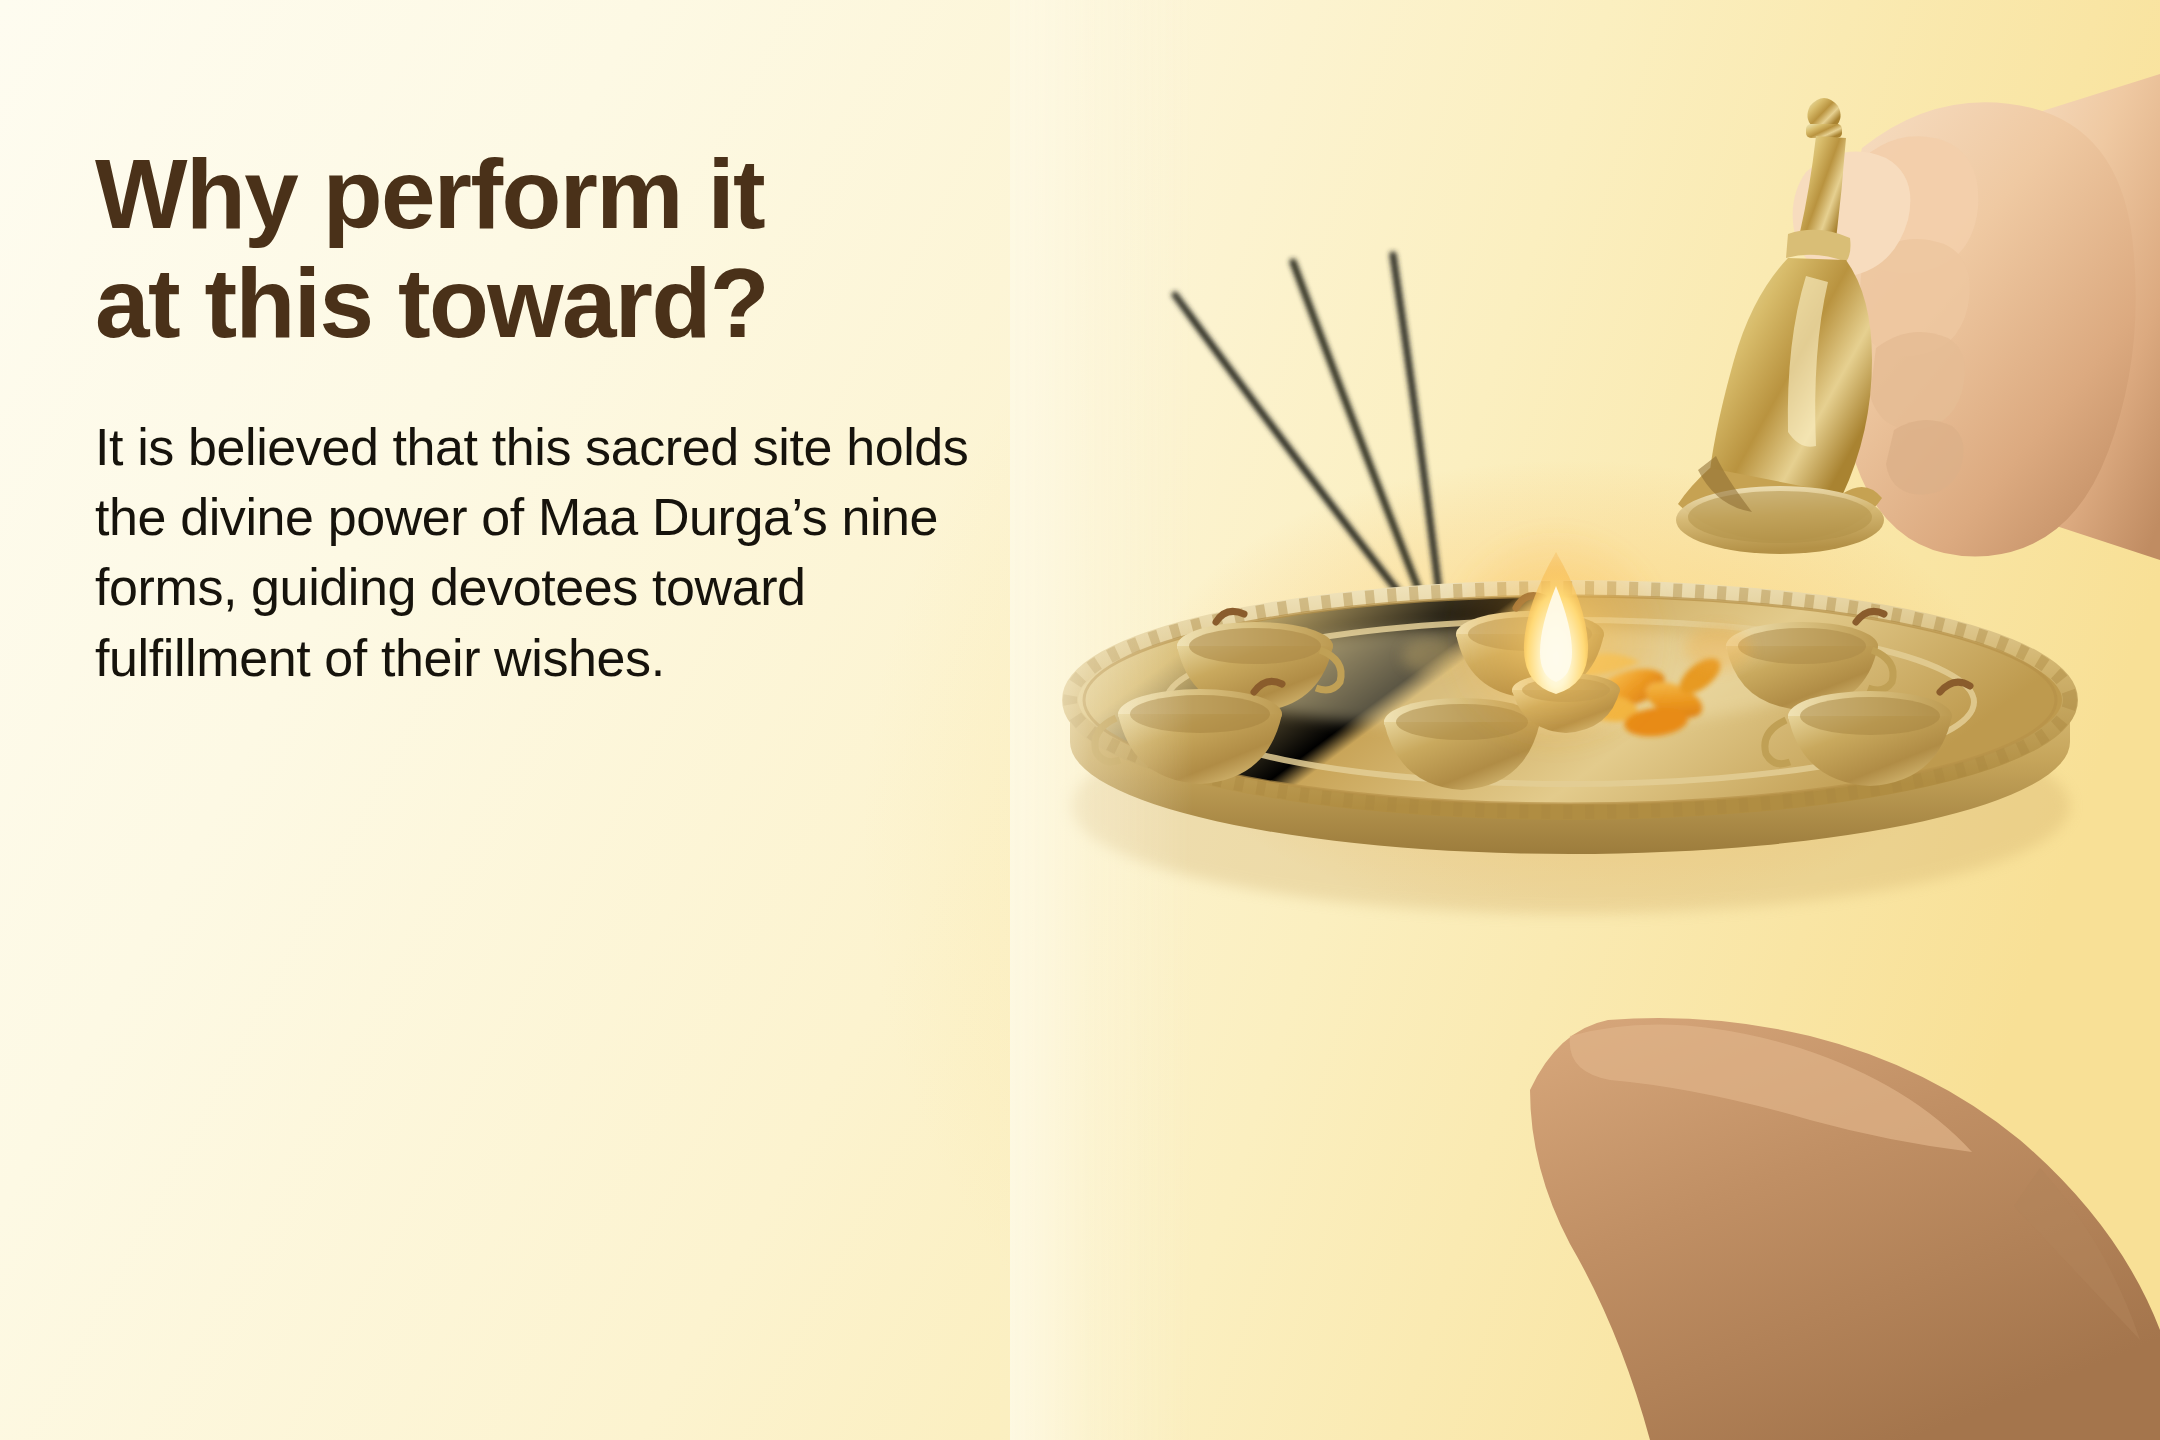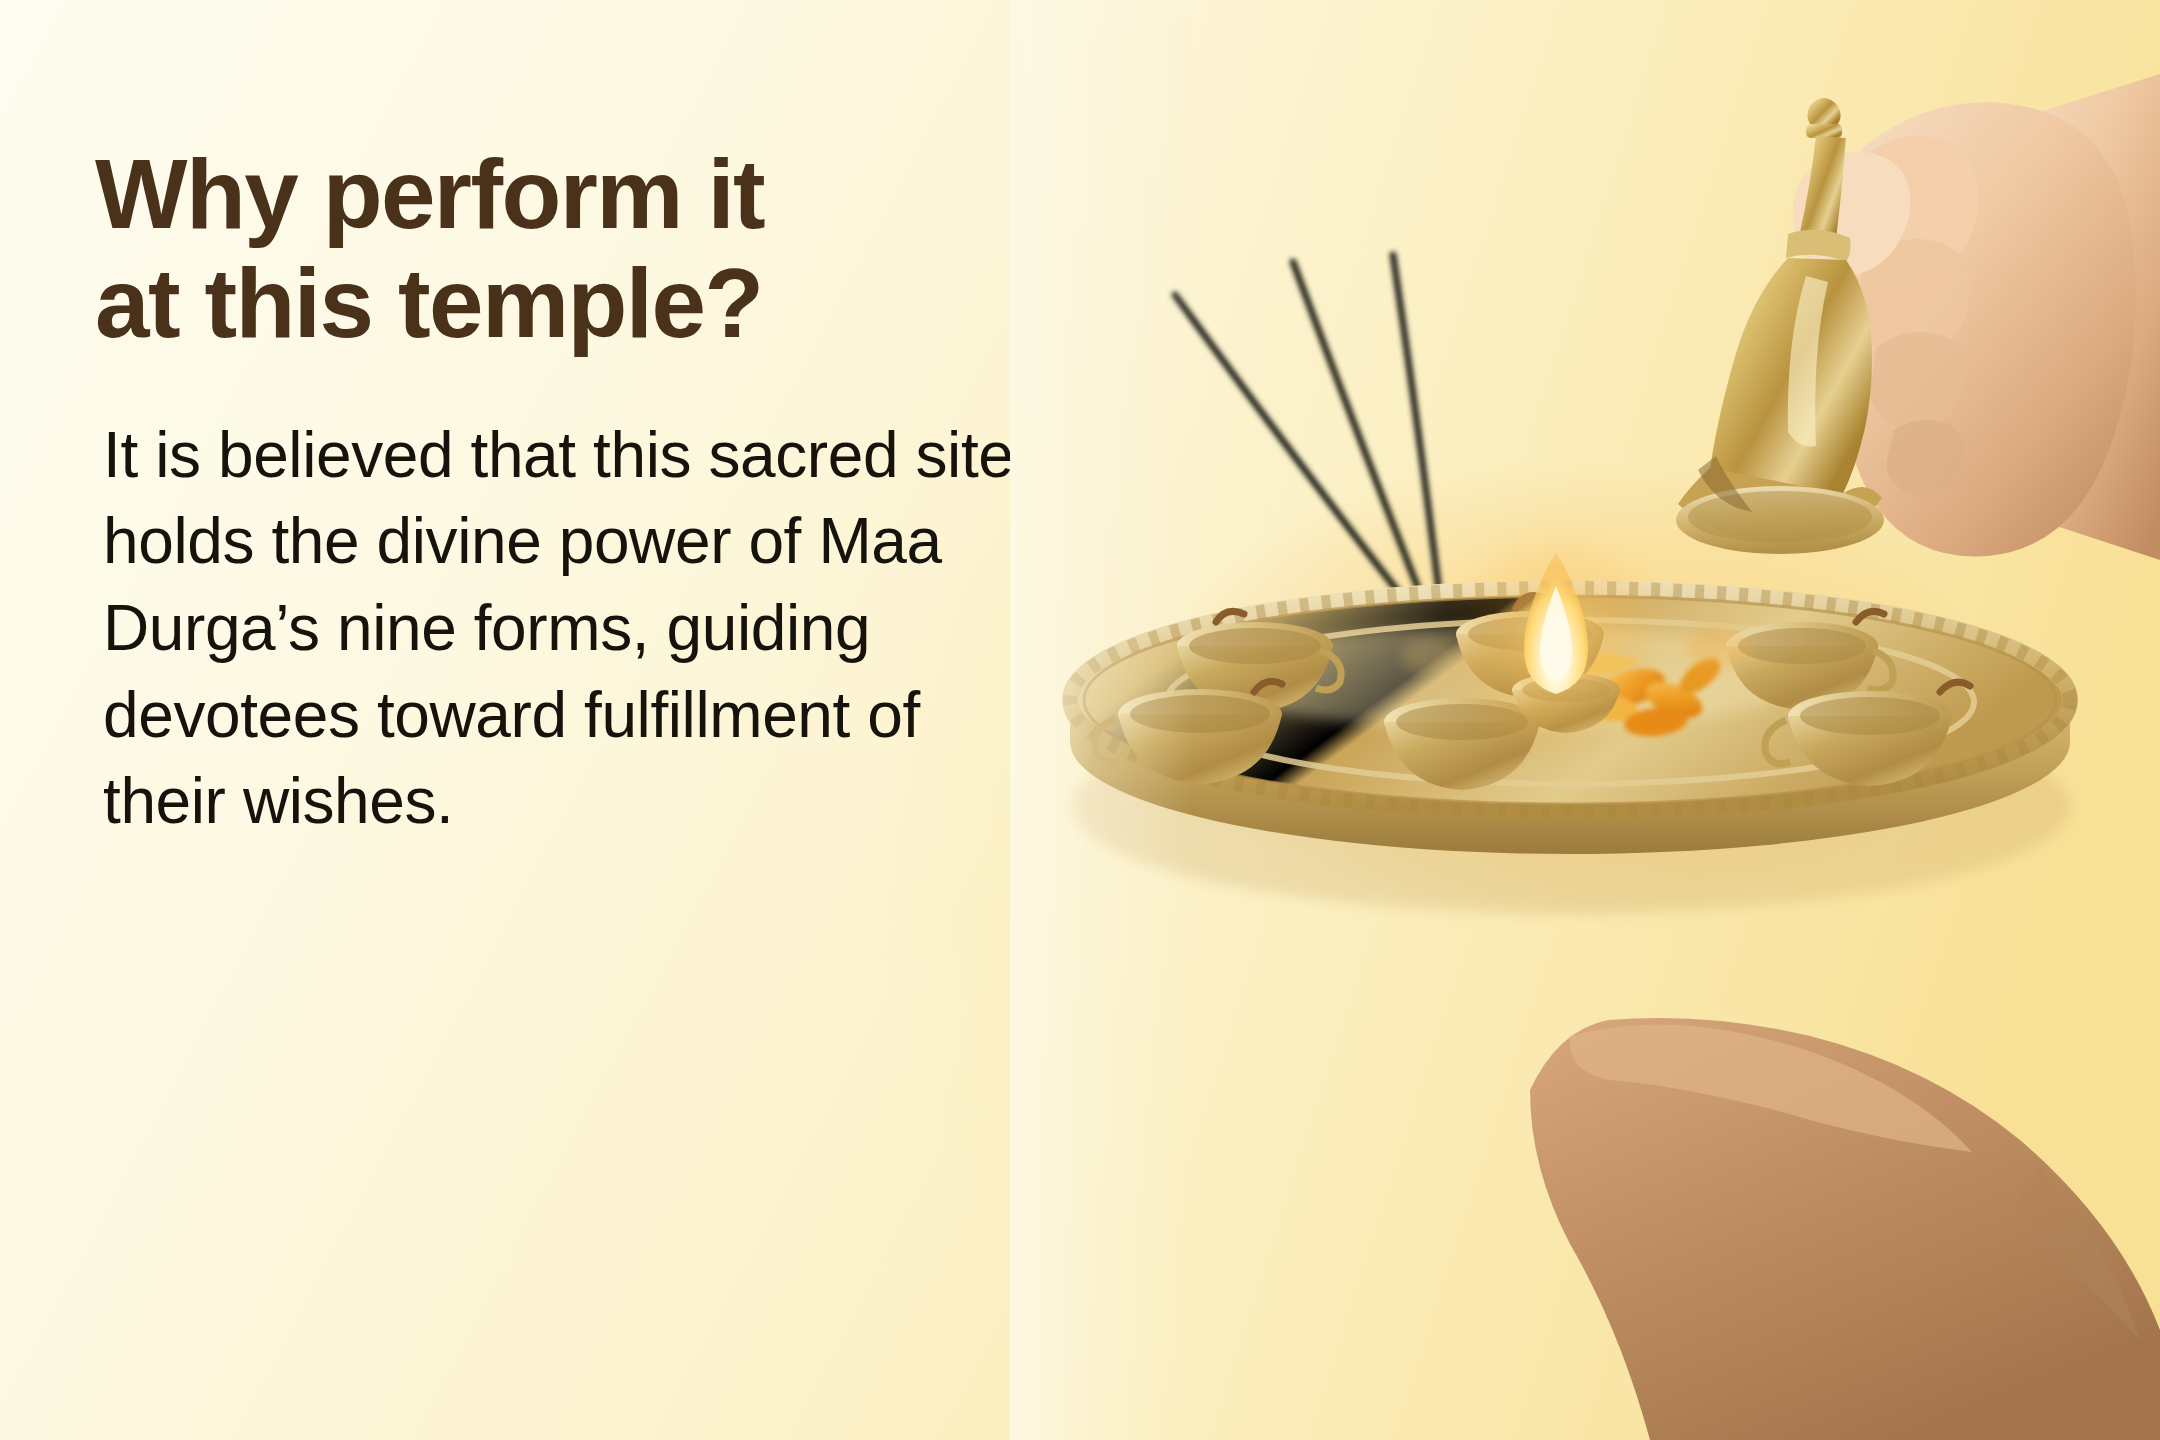--- a/index.html
+++ b/index.html
@@ -29,26 +29,26 @@
   .headline {
     font-size: 98px;
     line-height: 1.11;
     font-weight: 700;
     letter-spacing: -1.6px;
     color: #4A3119;
     margin: 0 0 54px 0;
     white-space: pre-line;
   }
   .body-copy {
-    font-size: 64px;
+    font-size: 52px;
     line-height: 1.355;
     font-weight: 500;
     letter-spacing: -0.4px;
     color: #16130C;
-    margin: 8px;
+    margin: 0;
     max-width: 930px;
   }
 
   
   .photo {
     position: absolute;
     left: 1010px;
     top: 0;
     width: 1150px;
     height: 1440px;
@@ -64,21 +64,21 @@
     background: linear-gradient(90deg, rgba(253,248,226,0.95) 0%, rgba(253,248,226,0.35) 7%, rgba(253,248,226,0) 16%);
   }
 </style>
 </head>
 <body>
 
 <div id="stage">
 
   <div class="text-col">
     <h1 class="headline">Why perform it
-at this temple?</h1>
+at this toward?</h1>
     <p class="body-copy">It is believed that this sacred site holds the divine power of Maa Durga’s nine forms, guiding devotees toward fulfillment of their wishes.</p>
   </div>
 
   <div class="photo">
     <svg viewBox="0 0 1150 1440" preserveAspectRatio="xMidYMid slice">
       <defs>
         <linearGradient id="bgWarm" x1="0" y1="0" x2="1" y2="0.4">
           <stop offset="0" stop-color="#FDF7DF"></stop>
           <stop offset="0.45" stop-color="#FBEFC0"></stop>
           <stop offset="1" stop-color="#F8E096"></stop>

